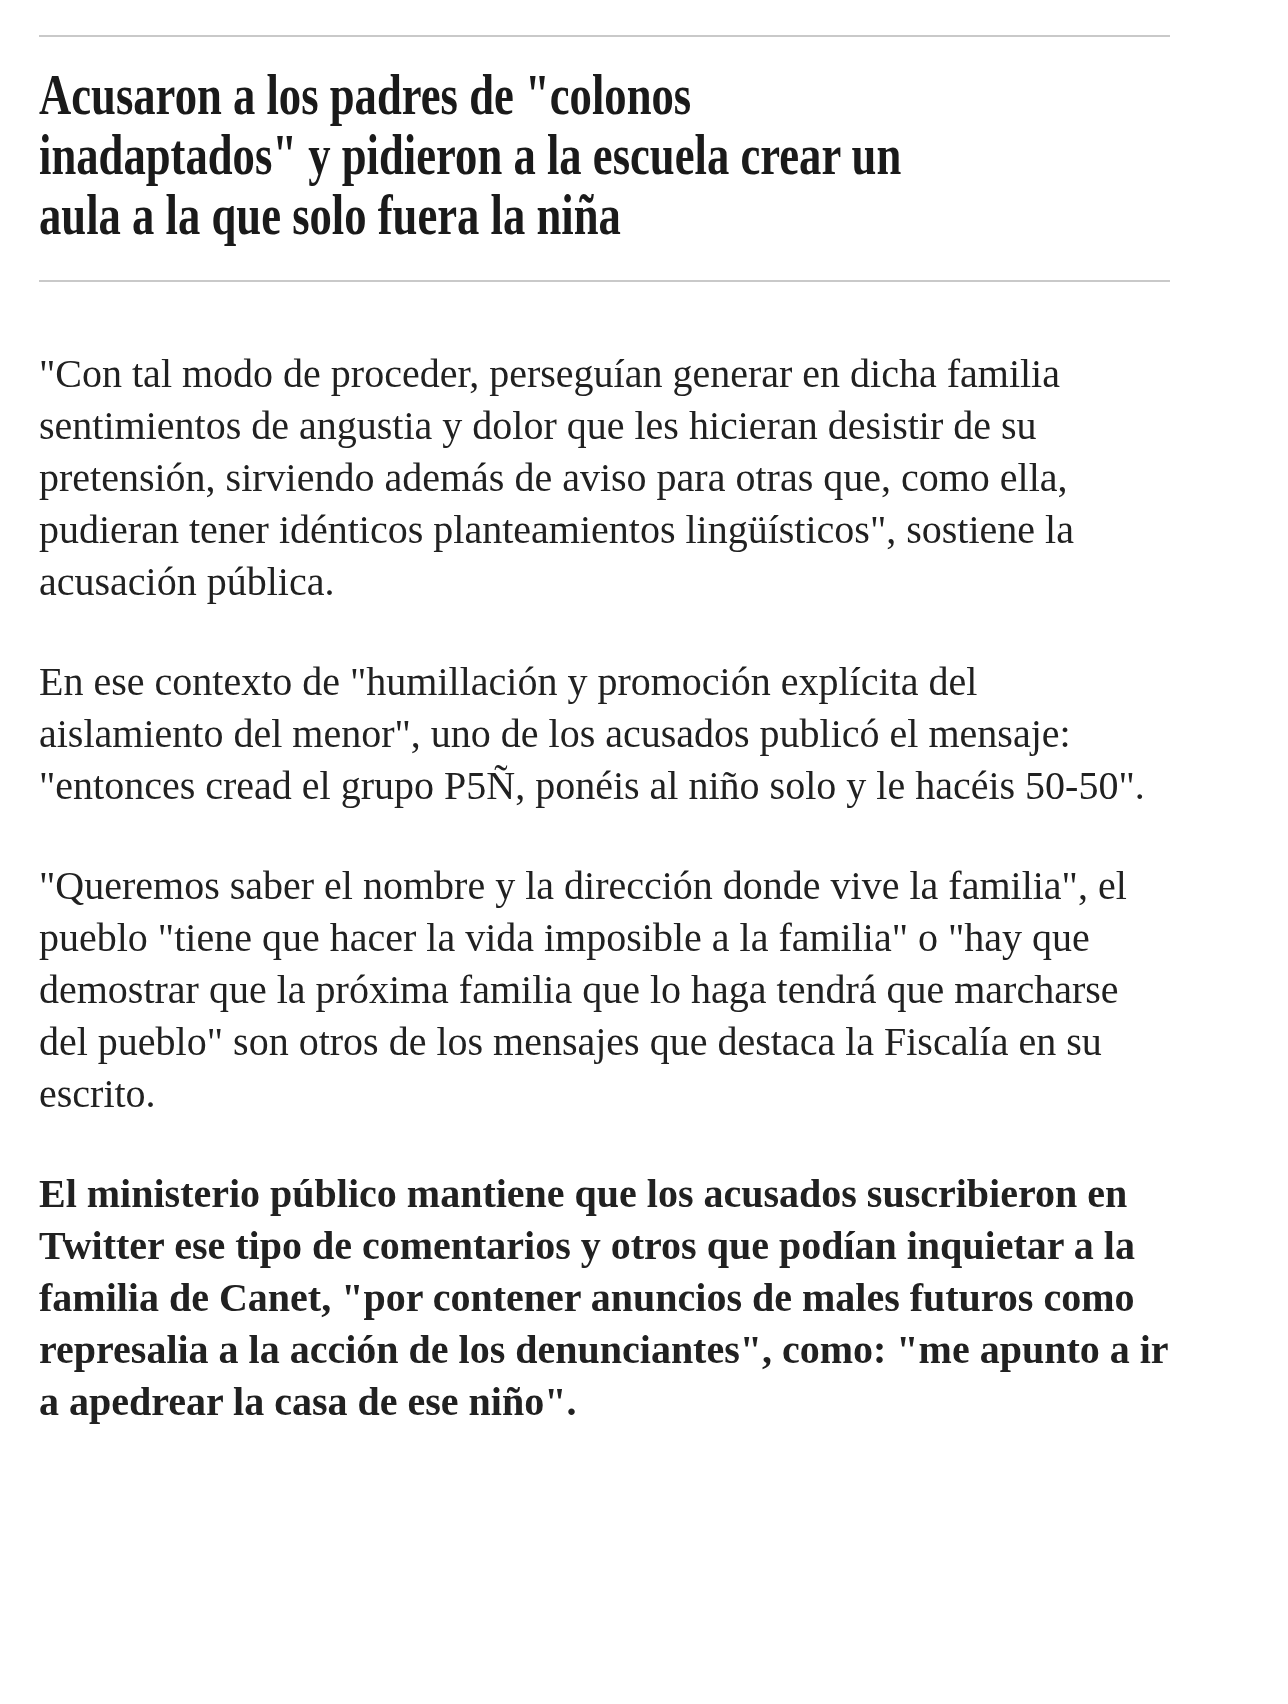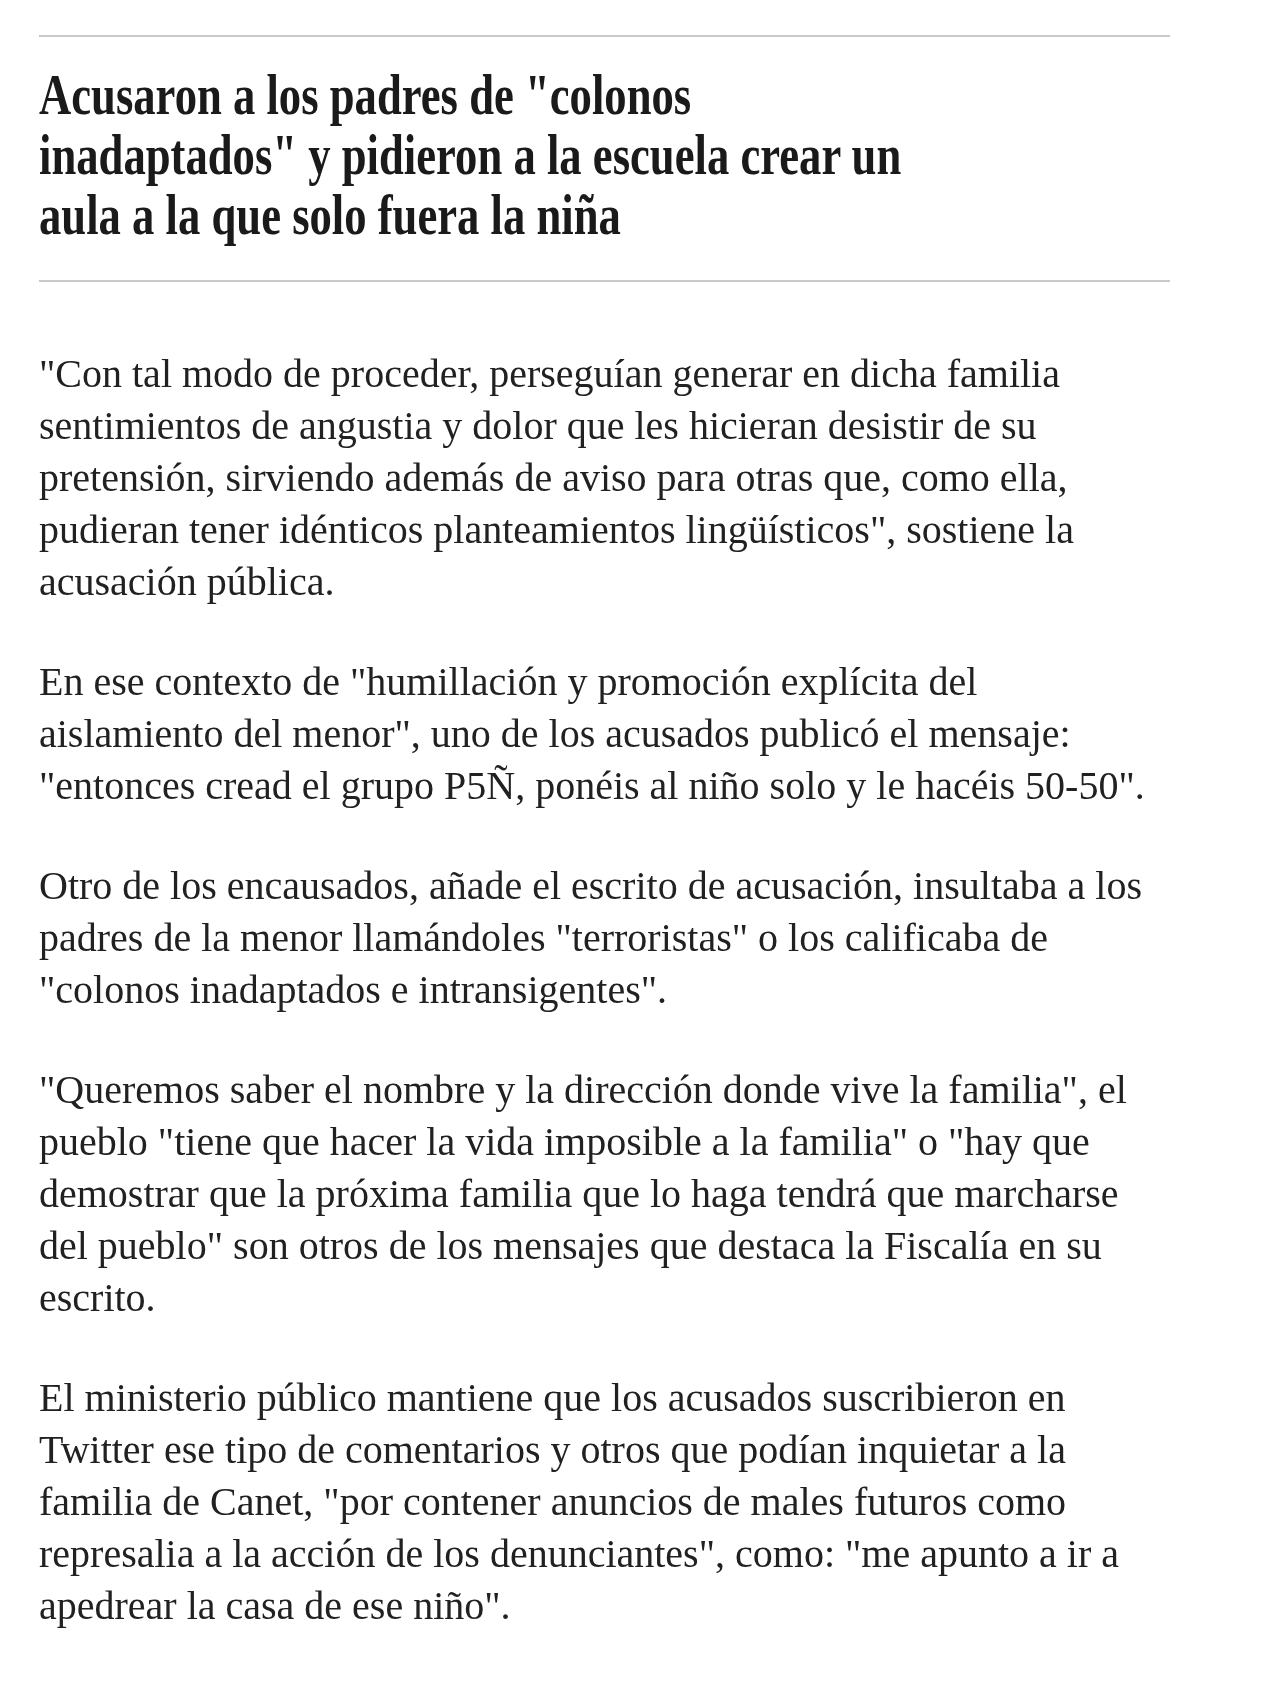--- a/index.html
+++ b/index.html
@@ -43,36 +43,35 @@
     width: 1131px;
   }
   .article-body p {
     font-family: "Liberation Serif", serif;
     font-size: 40px;
     line-height: 52px;
     color: #212121;
     margin: 0 0 48px 0;
     text-align: left;
   }
-  .article-body p:last-child { margin-bottom: 1px; }
+  .article-body p:last-child { margin-bottom: 1px; font-weight: bold; }
 </style>
 </head>
 <body>
 
 <div class="page">
 
   <hr class="rule rule-top">
 
   <h1 class="headline">Acusaron a los padres de "colonos
 inadaptados" y pidieron a la escuela crear un
 aula a la que solo fuera la niña</h1>
 
   <hr class="rule rule-mid">
 
   <div class="article-body">
     <p>"Con tal modo de proceder, perseguían generar en dicha familia sentimientos de angustia y dolor que les hicieran desistir de su pretensión, sirviendo además de aviso para otras que, como ella, pudieran tener idénticos planteamientos lingüísticos", sostiene la acusación pública.</p>
     <p>En ese contexto de "humillación y promoción explícita del aislamiento del menor", uno de los acusados publicó el mensaje: "entonces cread el grupo P5Ñ, ponéis al niño solo y le hacéis 50-50".</p>
-    <p>Otro de los encausados, añade el escrito de acusación, insultaba a los padres de la menor llamándoles "terroristas" o los calificaba de "colonos inadaptados e intransigentes".</p>
     <p>"Queremos saber el nombre y la dirección donde vive la familia", el pueblo "tiene que hacer la vida imposible a la familia" o "hay que demostrar que la próxima familia que lo haga tendrá que marcharse del pueblo" son otros de los mensajes que destaca la Fiscalía en su escrito.</p>
     <p>El ministerio público mantiene que los acusados suscribieron en Twitter ese tipo de comentarios y otros que podían inquietar a la familia de Canet, "por contener anuncios de males futuros como represalia a la acción de los denunciantes", como: "me apunto a ir a apedrear la casa de ese niño".</p>
   </div>
 
 </div>
 
 </body></html>

